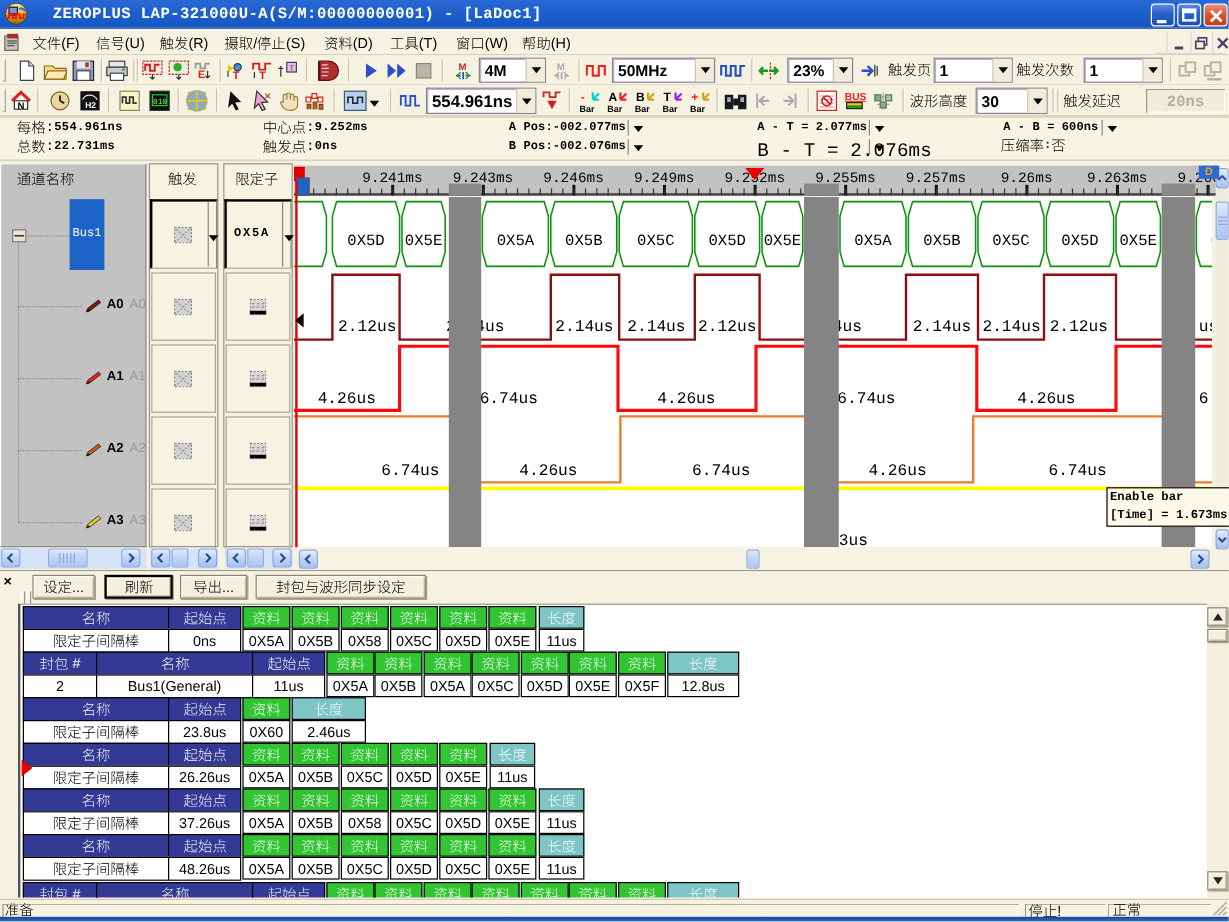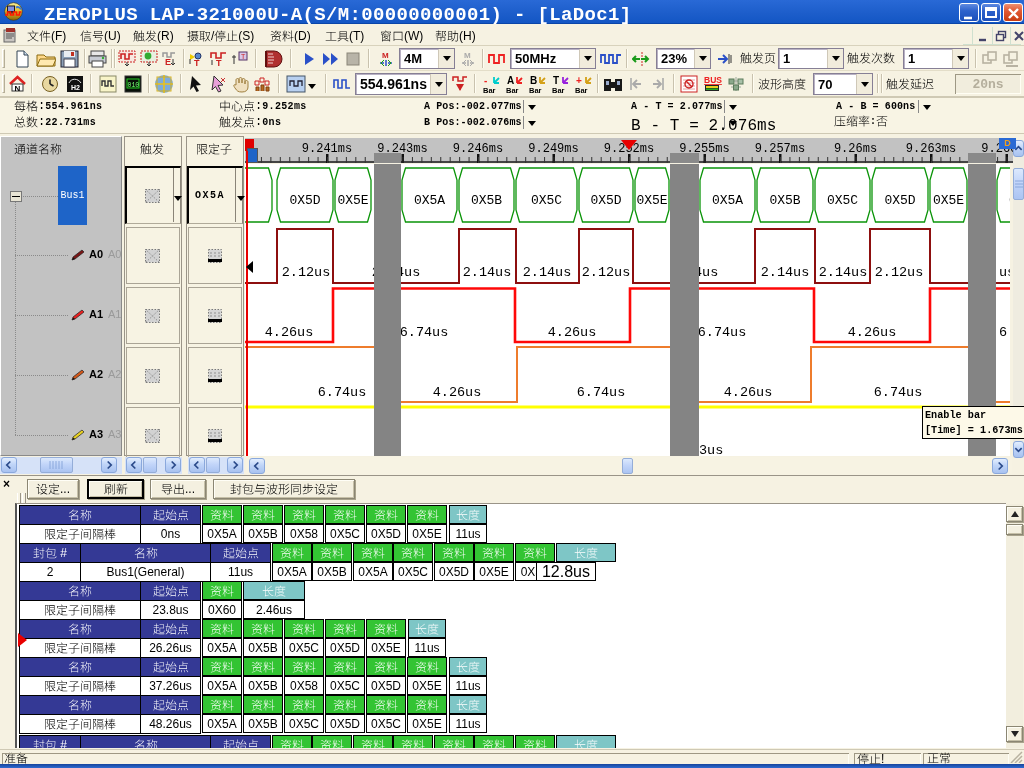--- a/index.html
+++ b/index.html
@@ -236,21 +236,21 @@
         <stop offset="1" stop-color="#8a6408"></stop>
       </linearGradient>
     </defs>
  <circle cx="9.5" cy="9.5" r="8.8" fill="url(#icg)" stroke="#403008" stroke-width=".6"></circle>
  <rect x="3" y="3.5" width="8" height="6.5" fill="#1a1a2a"></rect>
  <rect x="4" y="4.5" width="6" height="4.5" fill="#8090e0"></rect>
  <rect x="4.5" y="10" width="5" height="1.5" fill="#333"></rect>
  <path d="M1 13h2.5v-3h3v3h3v-3h3v3h3v-3h2" stroke="#ff1800" stroke-width="1.7" fill="none"></path>
  <path d="M12 5.5a3.5 3.5 0 0 1 5 2" stroke="#3a78d0" stroke-width="2" fill="none"></path>
 </svg>
-<div class="ab mono" style="left:44px;top:4px;color:#fff;font-weight:bold;font-size:19px;letter-spacing:.35px">ZEROPLUS LAP-321000U-A(S/M:00000000001) - [LaDoc1]</div>
+<div class="ab mono" style="left:44px;top:4px;color:#fff;font-weight:bold;font-size:13px;letter-spacing:.35px">ZEROPLUS LAP-321000U-A(S/M:00000000001) - [LaDoc1]</div>
 <div class="ab" style="left:959px;top:3px;width:20px;height:19px;border-radius:3px;border:1px solid #fff;background:linear-gradient(#5f8ae0,#2d62cc 40%,#1b4fbb)"><svg width="18" height="17" viewBox="0 0 18 17">
       <path d="M4 14h8" stroke="#fff" stroke-width="2.6"></path>
     </svg></div>
 <div class="ab" style="left:981px;top:3px;width:20px;height:19px;border-radius:3px;border:1px solid #fff;background:linear-gradient(#5f8ae0,#2d62cc 40%,#1b4fbb)"><svg width="18" height="17" viewBox="0 0 18 17">
       <rect x="4" y="4" width="10" height="9" fill="none" stroke="#fff" stroke-width="2"></rect>
       <path d="M4 5.5h10" stroke="#fff" stroke-width="3"></path>
     </svg></div>
 <div class="ab" style="left:1003px;top:3px;width:20px;height:19px;border-radius:3px;border:1px solid #fff;background:linear-gradient(#f09070,#e25a35 40%,#c83c10)"><svg width="18" height="17" viewBox="0 0 18 17">
       <path d="M5 5 L14 14 M14 5 L5 14" stroke="#fff" stroke-width="2.4"></path>
     </svg></div>
@@ -609,21 +609,21 @@
 <div class="fx" style="left:758px;top:78px;font-size:12px"><svg class="k" style="width:12px;height:12px" viewBox="0 -880 1000 1000">
       <use href="#u6CE2"></use>
     </svg><svg class="k" style="width:12px;height:12px" viewBox="0 -880 1000 1000">
       <use href="#u5F62"></use>
     </svg><svg class="k" style="width:12px;height:12px" viewBox="0 -880 1000 1000">
       <use href="#u9AD8"></use>
     </svg><svg class="k" style="width:12px;height:12px" viewBox="0 -880 1000 1000">
       <use href="#u5EA6"></use>
     </svg></div>
 <div class="combo" style="left:813px;top:73px;width:60px;height:22px">
-    <div class="tx" style="font-size:13px">70</div>
+    <div class="tx" style="font-size:13px">30</div>
     <div class="cbtn">
       <div class="arr"></div>
     </div>
   </div>
 <div class="tsep" style="left:877px;top:74px;height:19px"></div>
 <div class="tsep" style="left:881px;top:74px;height:19px"></div>
 <div class="fx" style="left:886px;top:78px;font-size:12px"><svg class="k" style="width:12px;height:12px" viewBox="0 -880 1000 1000">
       <use href="#u89E6"></use>
     </svg><svg class="k" style="width:12px;height:12px" viewBox="0 -880 1000 1000">
       <use href="#u53D1"></use>
@@ -1311,21 +1311,21 @@
 <div class="cell " style="left:19px;top:562px;width:62px;height:20px;font-size:12px">2</div>
 <div class="cell " style="left:80px;top:562px;width:131px;height:20px;font-size:12px">Bus1(General)</div>
 <div class="cell " style="left:210px;top:562px;width:61px;height:20px;font-size:12px">11us</div>
 <div class="cell " style="left:272px;top:562px;width:40px;height:19px;font-size:12px">0X5A</div>
 <div class="cell " style="left:312px;top:562px;width:40px;height:19px;font-size:12px">0X5B</div>
 <div class="cell " style="left:353px;top:562px;width:40px;height:19px;font-size:12px">0X5A</div>
 <div class="cell " style="left:393px;top:562px;width:40px;height:19px;font-size:12px">0X5C</div>
 <div class="cell " style="left:434px;top:562px;width:40px;height:19px;font-size:12px">0X5D</div>
 <div class="cell " style="left:474px;top:562px;width:40px;height:19px;font-size:12px">0X5E</div>
 <div class="cell " style="left:515px;top:562px;width:40px;height:19px;font-size:12px">0X5F</div>
-<div class="cell " style="left:536px;top:562px;width:60px;height:19px;font-size:16px">12.8us</div>
+<div class="cell " style="left:556px;top:562px;width:60px;height:19px;font-size:12px">12.8us</div>
 <div class="cell hnavy" style="left:19px;top:581px;width:122px;height:20px;font-size:12px">
     <svg class="k" style="width:12px;height:12px" viewBox="0 -880 1000 1000">
       <use href="#u540D"></use>
     </svg>
     <svg class="k" style="width:12px;height:12px" viewBox="0 -880 1000 1000">
       <use href="#u79F0"></use>
     </svg>
   </div>
 <div class="cell hnavy" style="left:140px;top:581px;width:61px;height:20px;font-size:12px">
     <svg class="k" style="width:12px;height:12px" viewBox="0 -880 1000 1000">

